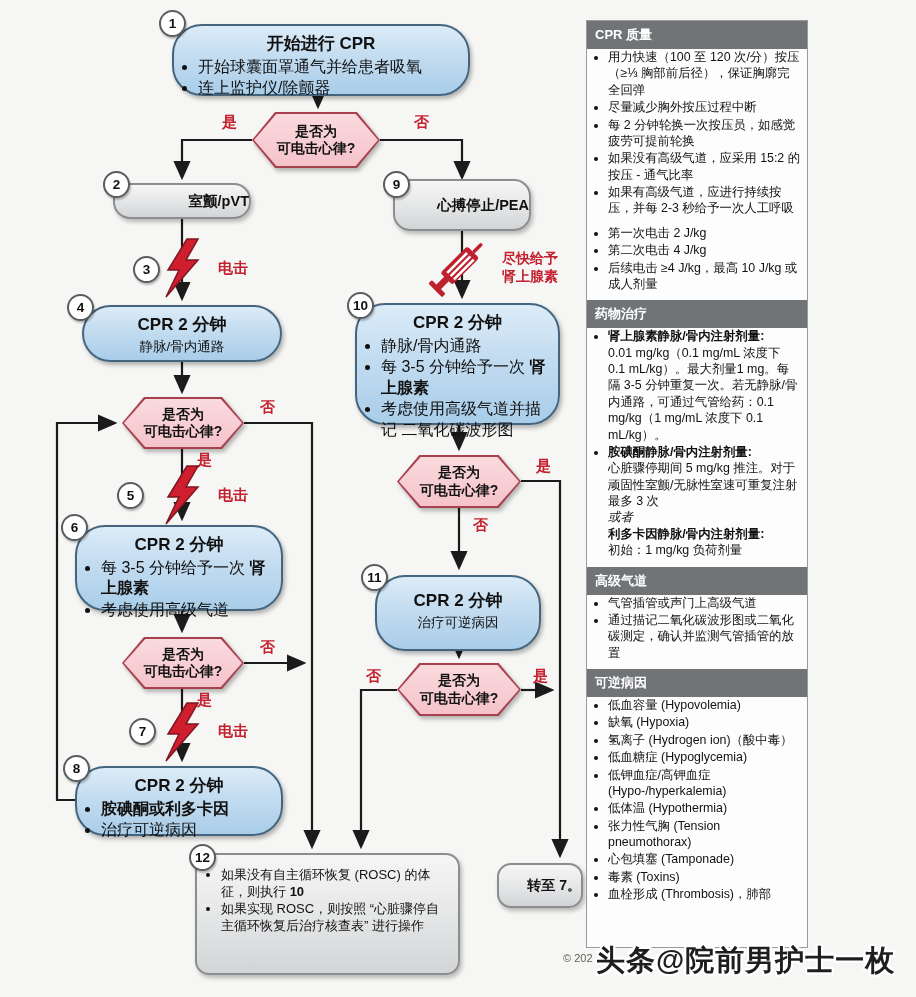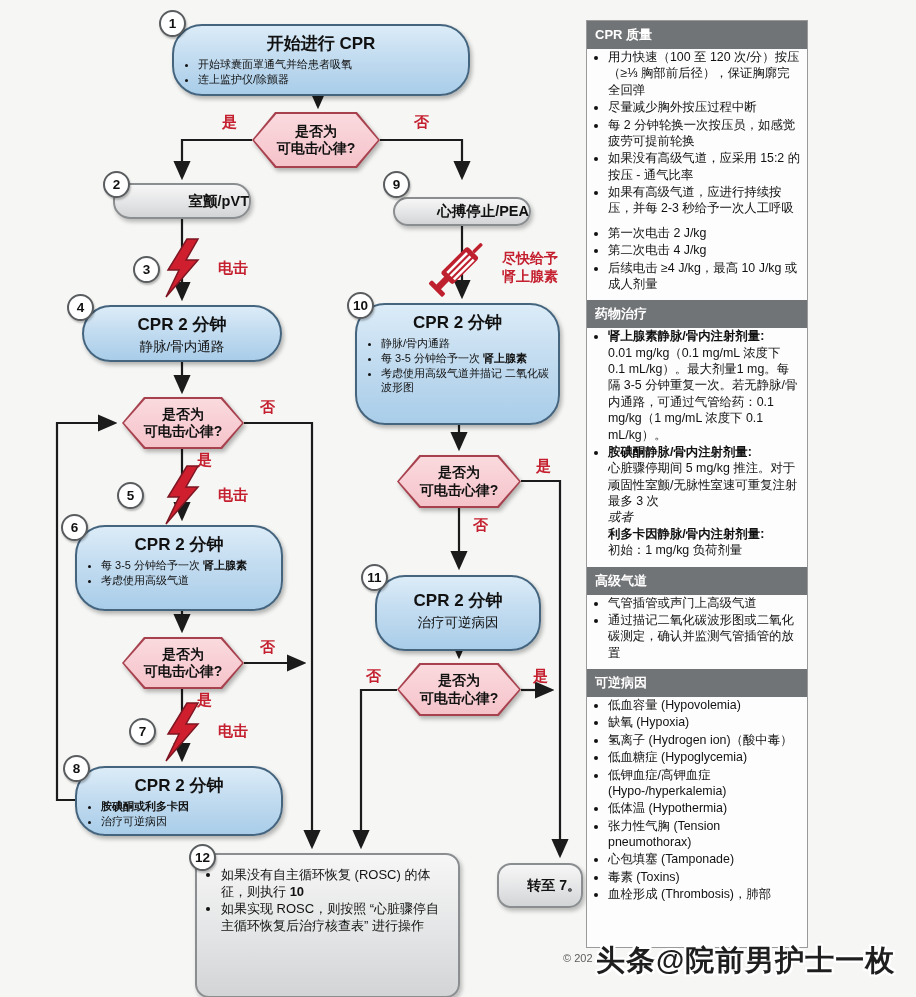--- a/index.html
+++ b/index.html
@@ -6,21 +6,21 @@
   #stage{position:relative;width:916px;height:997px;background:#f6f6f4;overflow:hidden;
          font-family:"Liberation Sans",sans-serif;color:#111;}
   svg.wires{position:absolute;left:0;top:0;z-index:1;}
   .node{position:absolute;z-index:2;box-sizing:border-box;}
   .blue{background:linear-gradient(180deg,#dcecf8 0%,#c3dcf0 45%,#a9cde9 100%);
         border:2px solid #45657f;border-radius:30px;box-shadow:2px 3px 4px rgba(0,0,0,.28);}
   .gray{background:linear-gradient(180deg,#f6f6f6 0%,#e4e5e6 55%,#d3d4d5 100%);
         border:2px solid #8b8e90;border-radius:17px;box-shadow:2px 3px 4px rgba(0,0,0,.25);}
   .node .title{font-weight:bold;font-size:17px;text-align:center;margin:6px 4px 2px;}
   .node .sub{font-size:13.5px;text-align:center;margin:1px 4px;}
-  .node ul{margin:2px 6px 4px 0;padding-left:24px;font-size:11px;line-height:1.28;}
+  .node ul{margin:2px 6px 4px 0;padding-left:24px;font-size:16px;line-height:1.28;}
   .node ul li{margin:1px 0;}
   .pill{display:flex;align-items:center;justify-content:flex-end;font-weight:bold;font-size:14.5px;}
   .numc{position:absolute;z-index:4;width:27px;height:27px;border-radius:50%;background:#fff;
         border:2px solid #5a5d5f;box-sizing:border-box;display:flex;align-items:center;justify-content:center;
         font-weight:bold;font-size:13.5px;box-shadow:1px 2px 2px rgba(0,0,0,.25);}
   .dec{position:absolute;z-index:2;filter:drop-shadow(2px 3px 2px rgba(0,0,0,.28));}
   .dec .hexo{position:absolute;inset:0;background:#a8414e;
         clip-path:polygon(18% 0%,82% 0%,100% 50%,82% 100%,18% 100%,0% 50%);}
   .dec .hexi{position:absolute;inset:2px;background:linear-gradient(180deg,#fadade 0%,#f5c3ca 100%);
         clip-path:polygon(18% 0%,82% 0%,100% 50%,82% 100%,18% 100%,0% 50%);
@@ -93,21 +93,21 @@
     </div>
   </div>
   <div class="rlab" style="left:222px;top:113px;">是</div>
   <div class="rlab" style="left:414px;top:113px;">否</div>
 
   <div class="numc" style="left:103px;top:171px;">2</div>
   <div class="node gray pill" style="left:113px;top:183px;width:138px;height:36px;">
     <span>室颤/pVT</span>
   </div>
   <div class="numc" style="left:383px;top:171px;">9</div>
-  <div class="node gray pill" style="left:393px;top:197px;width:138px;height:29px;">
+  <div class="node gray pill" style="left:393px;top:179px;width:138px;height:52px;">
     <span>心搏停止/PEA</span>
   </div>
 
   <div class="numc" style="left:133px;top:256px;">3</div>
   <svg class="bolt" style="left:160px;top:238px;" width="44" height="60" viewBox="0 0 44 60">
     <polygon points="27,1 8,32 19,32 6,59 38,22 26,22 38,1" fill="#cf1f2f" stroke="#7e1622" stroke-width="1.5"></polygon>
   </svg>
   <div class="rlab" style="left:218px;top:259px;">电击</div>
 
   <svg class="bolt" style="left:422px;top:232px;" width="72" height="72" viewBox="0 0 72 72">
@@ -212,21 +212,21 @@
     <div class="hexo"></div>
     <div class="hexi">
       <span>是否为</span>
       <span>可电击心律?</span>
     </div>
   </div>
   <div class="rlab" style="left:366px;top:667px;">否</div>
   <div class="rlab" style="left:533px;top:667px;">是</div>
 
   <div class="numc" style="left:189px;top:844px;">12</div>
-  <div class="node gray" style="left:195px;top:853px;width:265px;height:145px;border-radius:14px;">
+  <div class="node gray" style="left:195px;top:853px;width:265px;height:122px;border-radius:14px;">
     <ul style="margin-top:12px;font-size:13px;">
         <li><span>如果没有自主循环恢复 (ROSC) 的体征，则执行 </span><span class="seg-b">10</span></li>
         <li><span>如果实现 ROSC，则按照 “心脏骤停自主循环恢复后治疗核查表” 进行操作</span></li>
       </ul>
   </div>
 
   <div class="node gray pill" style="left:497px;top:863px;width:86px;height:45px;border-radius:14px;font-size:14px;">
     <span>转至 7。</span>
   </div>
 

